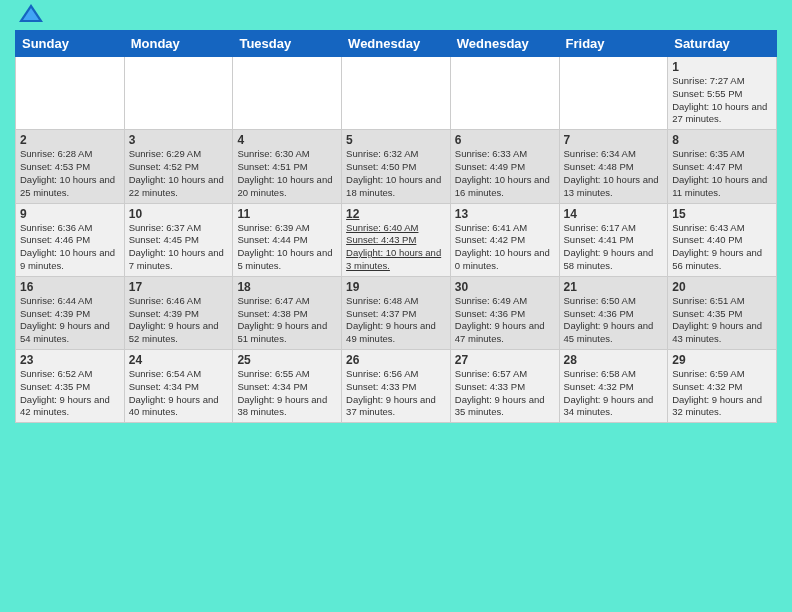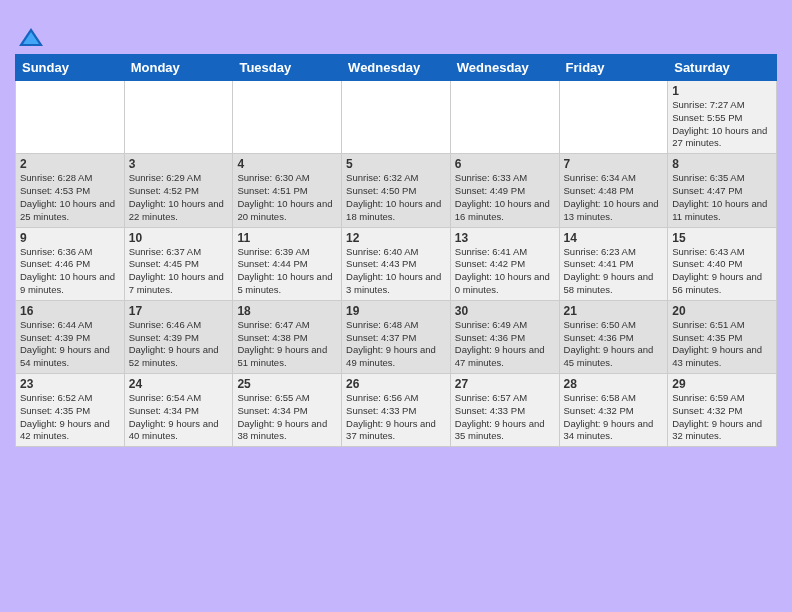--- a/index.html
+++ b/index.html
@@ -6,22 +6,22 @@
     body {
       font-family: Arial, sans-serif;
       background: #fff;
       width: 792px;
       height: 612px;
       overflow: hidden;
     }
     .page {
       width: 792px;
       min-height: 612px;
-      background: #c4b5fd;
-      padding: 26px 15px 10px 15px;
+      background: #5eead4;
+      padding: 2px 15px 10px 15px;
     }
     .header-area {
       display: flex;
       justify-content: space-between;
       align-items: flex-start;
       margin-bottom: 6px;
     }
     .logo {
       display: flex;
       flex-direction: column;
@@ -172,27 +172,27 @@
         <tr>
           <td style="background: rgb(240, 240, 240);"><span class="day-number">9</span><span class="day-info">Sunrise: 6:36 AM
 Sunset: 4:46 PM
 Daylight: 10 hours and 9 minutes.</span></td>
           <td style="background: rgb(240, 240, 240);"><span class="day-number">10</span><span class="day-info">Sunrise: 6:37 AM
 Sunset: 4:45 PM
 Daylight: 10 hours and 7 minutes.</span></td>
           <td style="background: rgb(240, 240, 240);"><span class="day-number">11</span><span class="day-info">Sunrise: 6:39 AM
 Sunset: 4:44 PM
 Daylight: 10 hours and 5 minutes.</span></td>
-          <td style="background: rgb(240, 240, 240);"><span class="day-number">12</span><span class="day-info">Sunrise: 6:40 AM
+          <td style="background: rgb(240, 240, 240); text-decoration: underline;"><span class="day-number">12</span><span class="day-info">Sunrise: 6:40 AM
 Sunset: 4:43 PM
 Daylight: 10 hours and 3 minutes.</span></td>
           <td style="background: rgb(240, 240, 240);"><span class="day-number">13</span><span class="day-info">Sunrise: 6:41 AM
 Sunset: 4:42 PM
 Daylight: 10 hours and 0 minutes.</span></td>
-          <td style="background: rgb(240, 240, 240);"><span class="day-number">14</span><span class="day-info">Sunrise: 6:23 AM
+          <td style="background: rgb(240, 240, 240);"><span class="day-number">14</span><span class="day-info">Sunrise: 6:17 AM
 Sunset: 4:41 PM
 Daylight: 9 hours and 58 minutes.</span></td>
           <td style="background: rgb(240, 240, 240);"><span class="day-number">15</span><span class="day-info">Sunrise: 6:43 AM
 Sunset: 4:40 PM
 Daylight: 9 hours and 56 minutes.</span></td>
         </tr>
         <tr>
           <td style="background: rgb(224, 224, 224);"><span class="day-number">16</span><span class="day-info">Sunrise: 6:44 AM
 Sunset: 4:39 PM
 Daylight: 9 hours and 54 minutes.</span></td>

